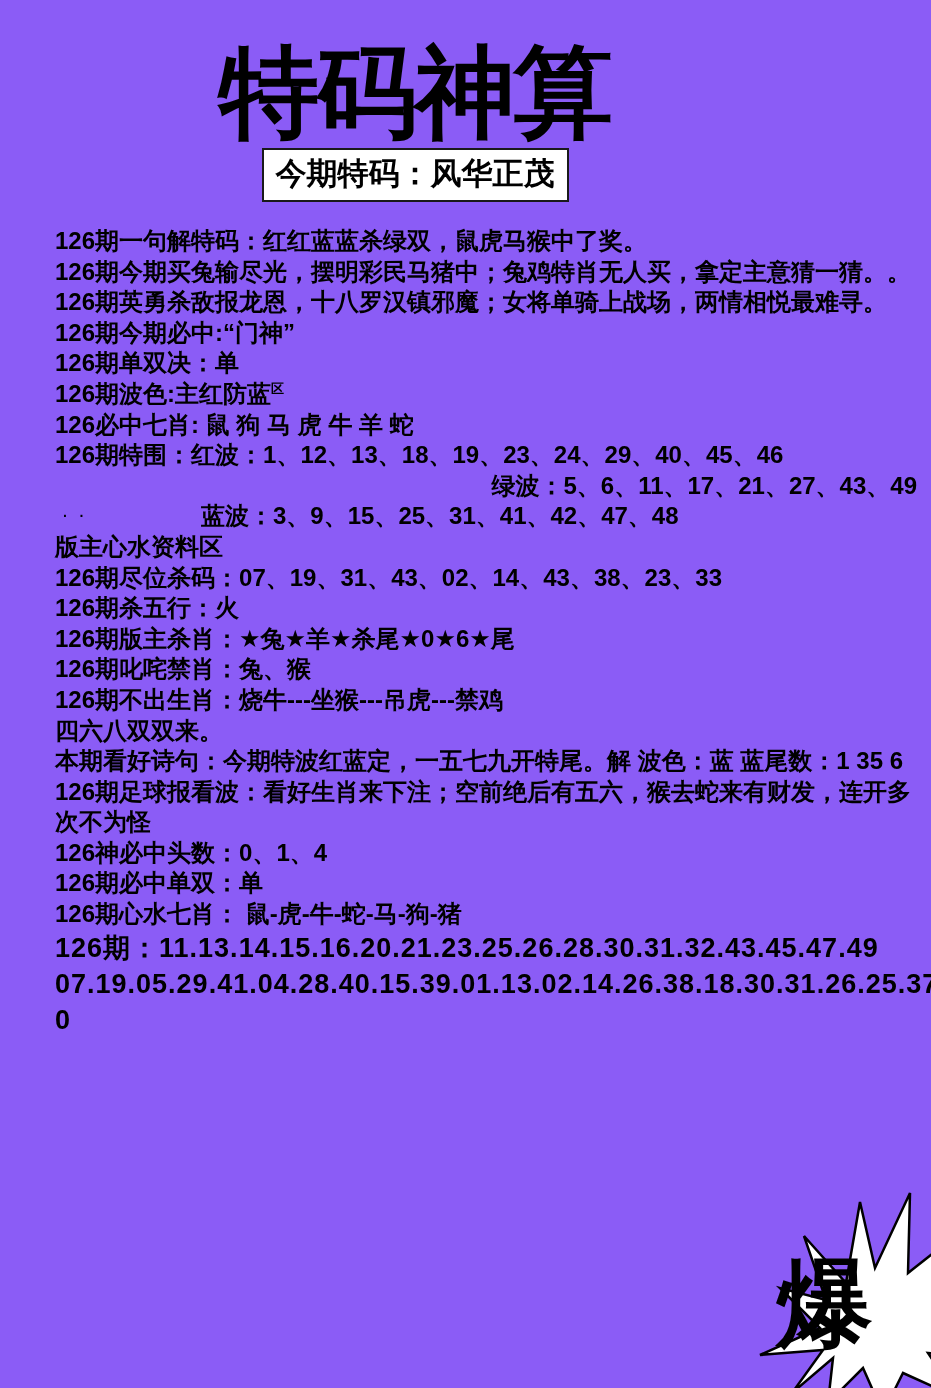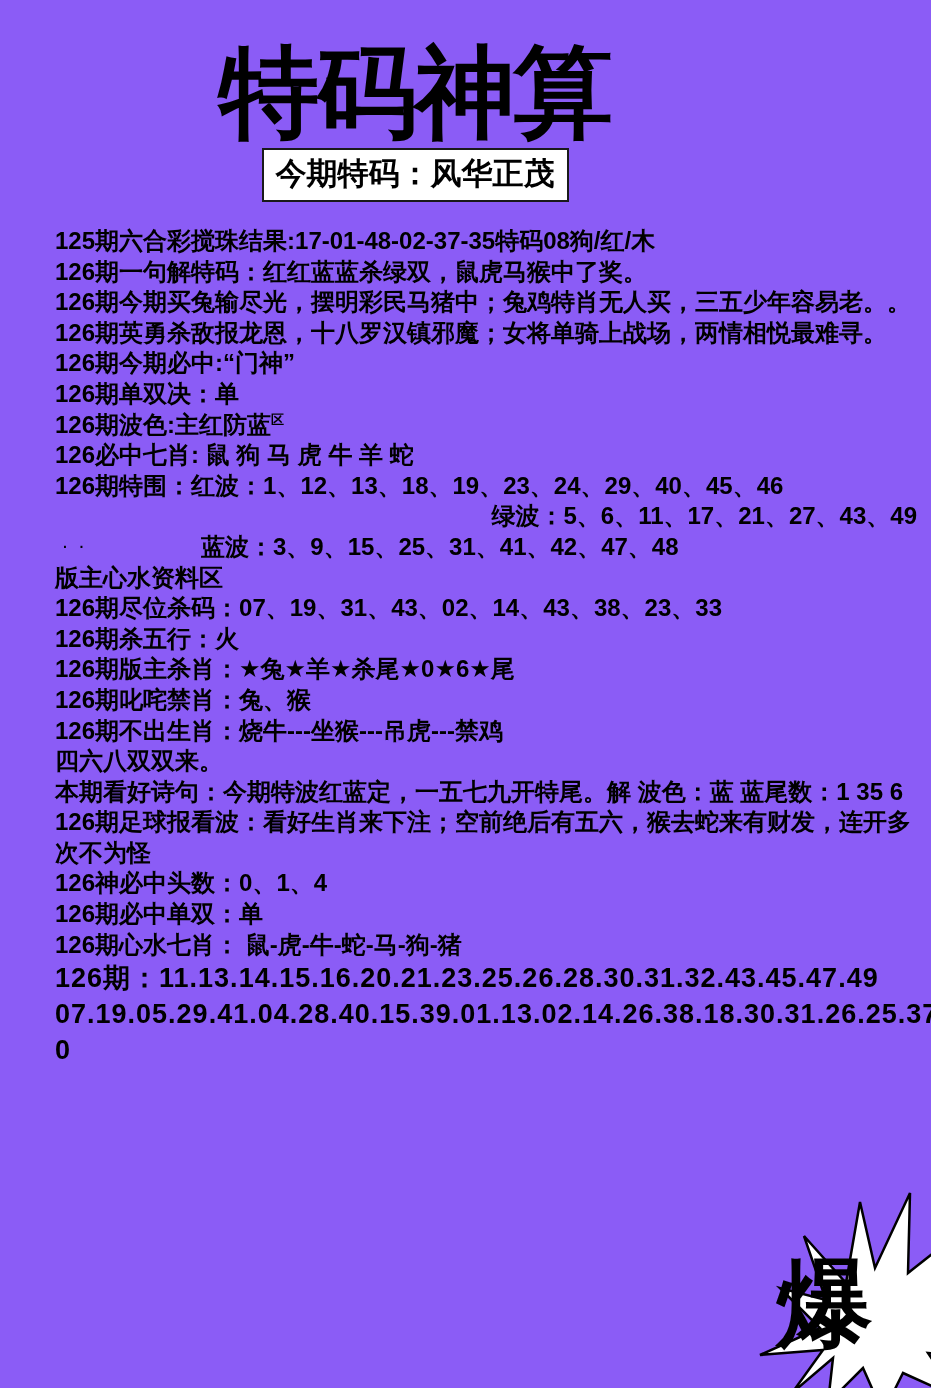--- a/index.html
+++ b/index.html
@@ -107,23 +107,22 @@
 
   <div class="title-wrap">
     <div class="main-title">特码神算</div>
   </div>
 
   <div class="subtitle-wrap">
     <div class="subtitle-box">今期特码：风华正茂</div>
   </div>
 
   <div class="body-lines">
-      <div class="line">125期六合彩搅珠结果:17-01-48-02-37-35特码08狗/红/木</div>
       <div class="line">126期一句解特码：红红蓝蓝杀绿双，鼠虎马猴中了奖。</div>
-      <div class="line">126期今期买兔输尽光，摆明彩民马猪中；兔鸡特肖无人买，三五少年容易老。。</div>
+      <div class="line">126期今期买兔输尽光，摆明彩民马猪中；兔鸡特肖无人买，拿定主意猜一猜。。</div>
       <div class="line">126期英勇杀敌报龙恩，十八罗汉镇邪魔；女将单骑上战场，两情相悦最难寻。</div>
       <div class="line">126期今期必中:“门神”</div>
       <div class="line">126期单双决：单</div>
       <div class="line">126期波色:主红防蓝<sup>区</sup></div>
       <div class="line">126必中七肖: 鼠  狗  马  虎  牛  羊  蛇</div>
       <div class="line">126期特围：红波：1、12、13、18、19、23、24、29、40、45、46</div>
       <div class="line" style="padding-left: 146px; text-align: right;">绿波：5、6、11、17、21、27、43、49</div>
       <div class="line" style="padding-left: 146px;"><span class="margin-dots">· ·</span>蓝波：3、9、15、25、31、41、42、47、48</div>
       <div class="line">版主心水资料区</div>
       <div class="line">126期尽位杀码：07、19、31、43、02、14、43、38、23、33</div>

